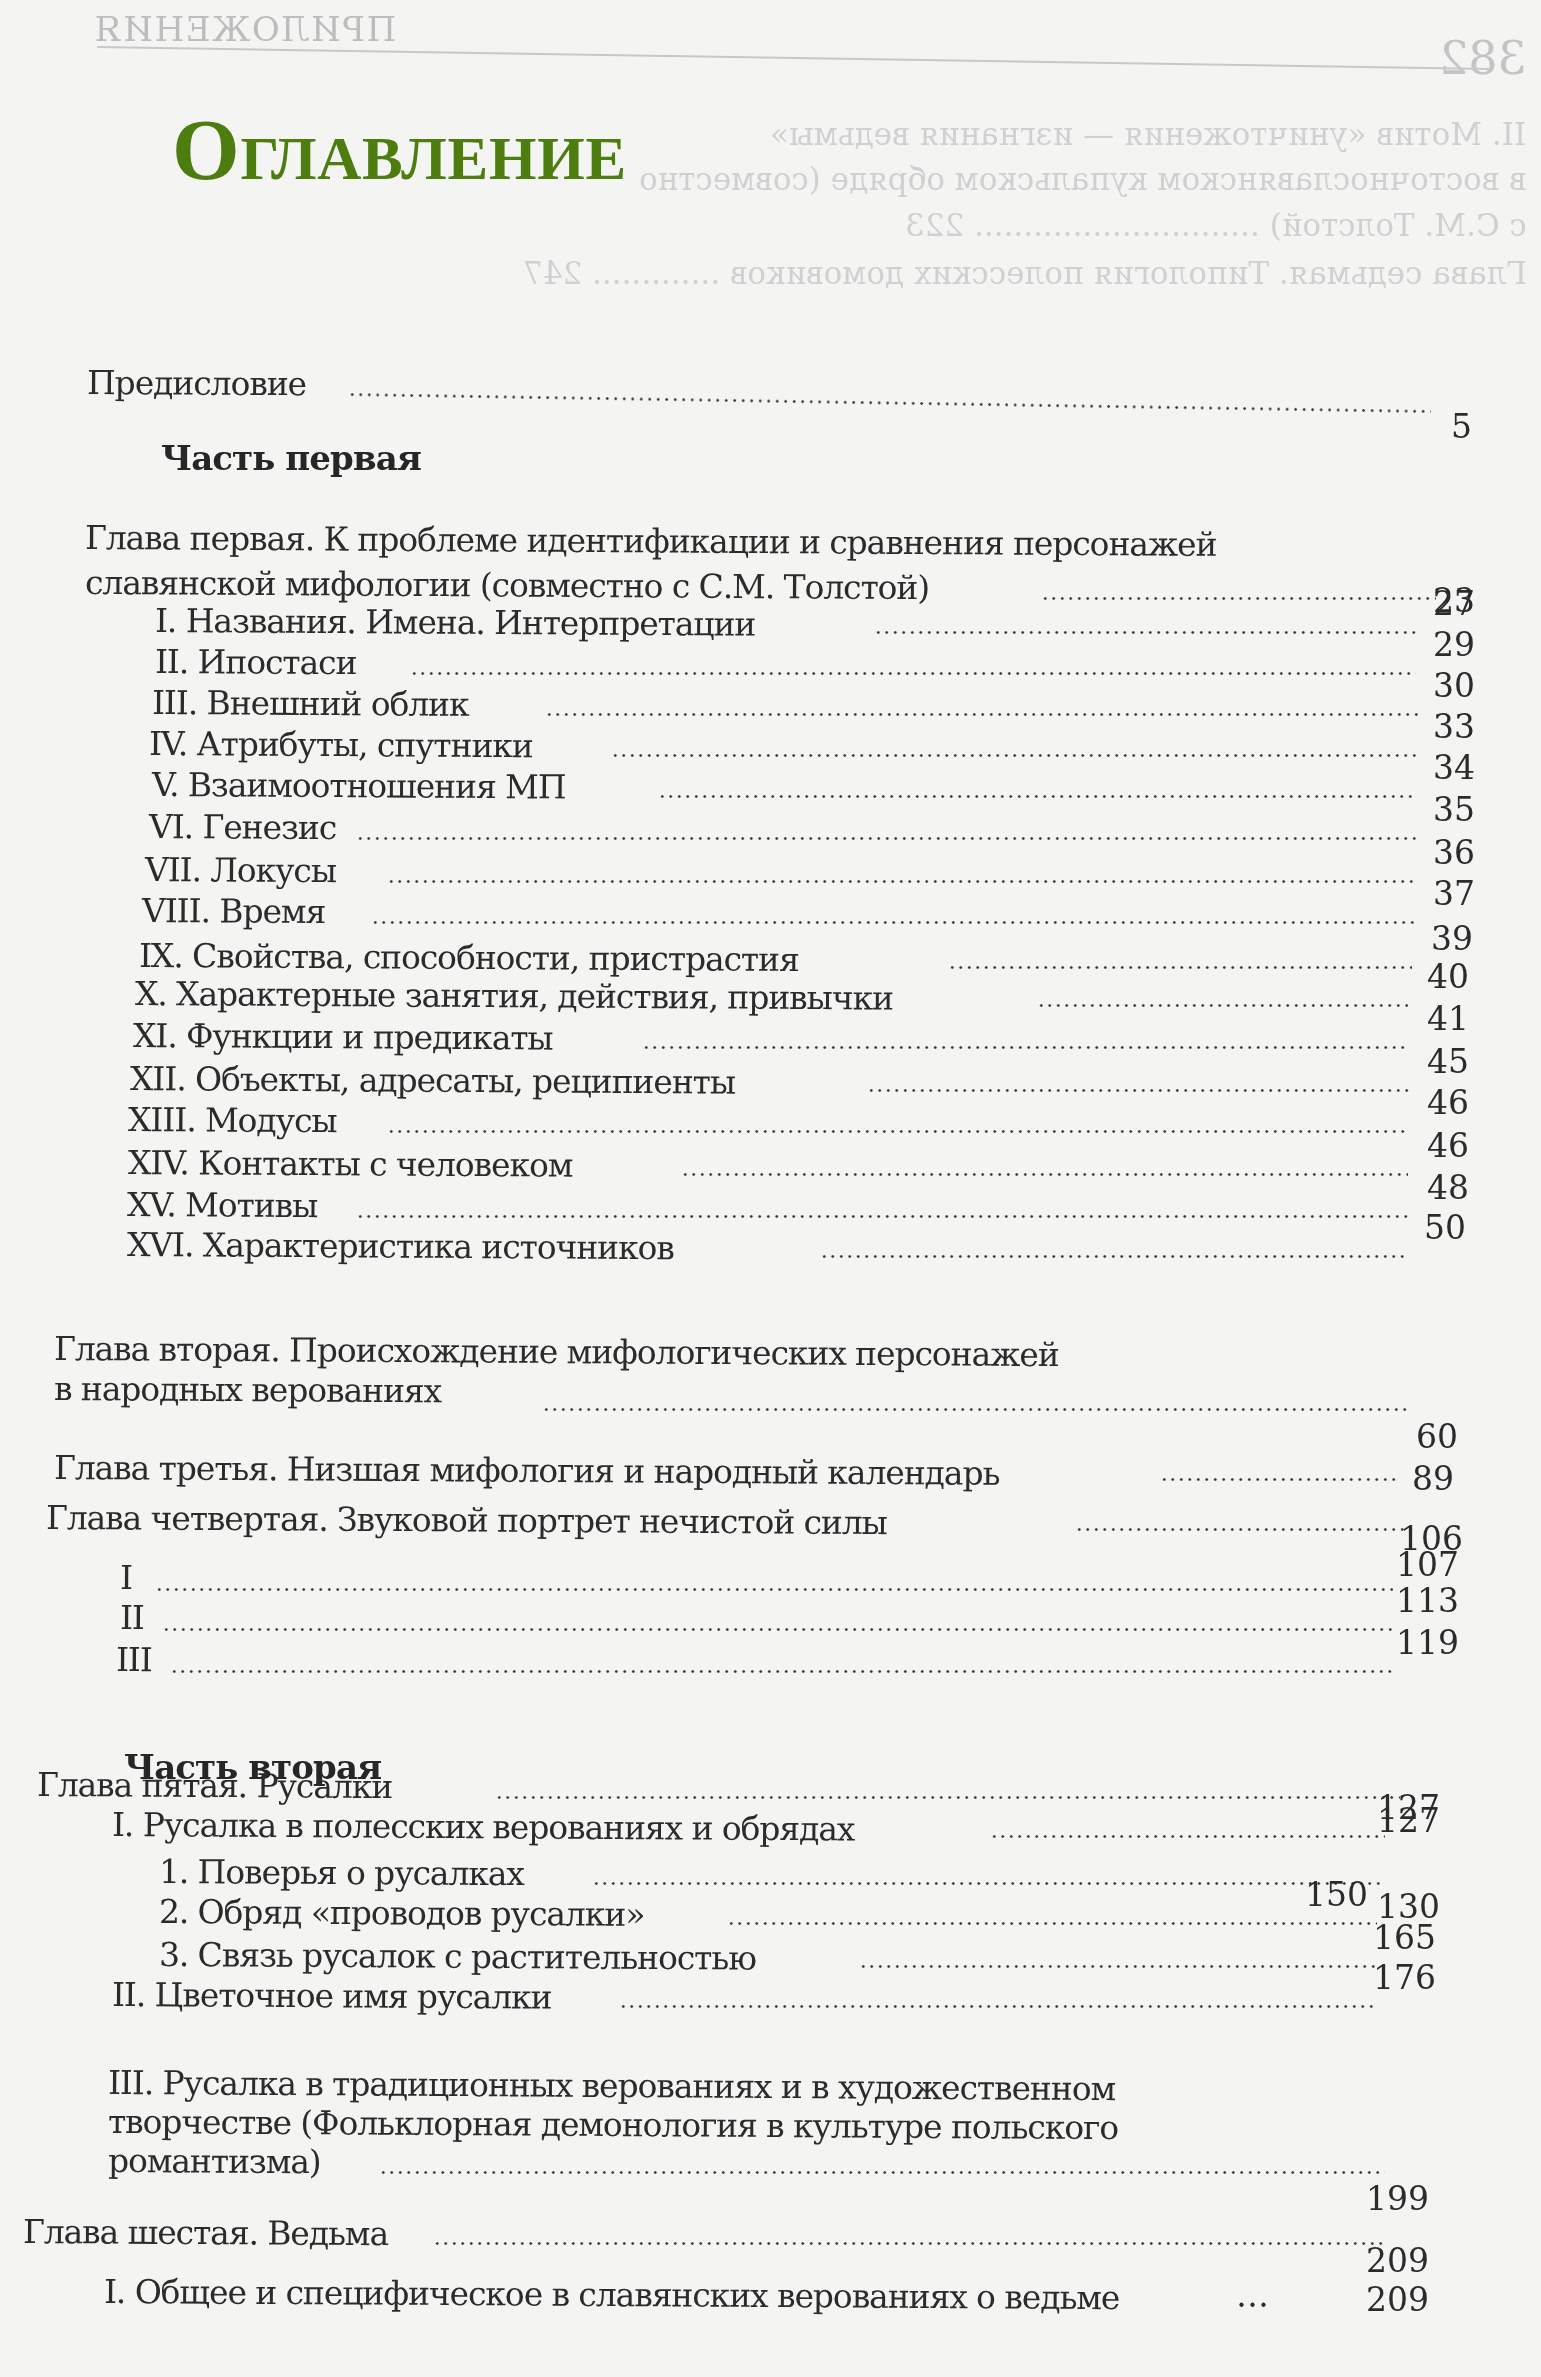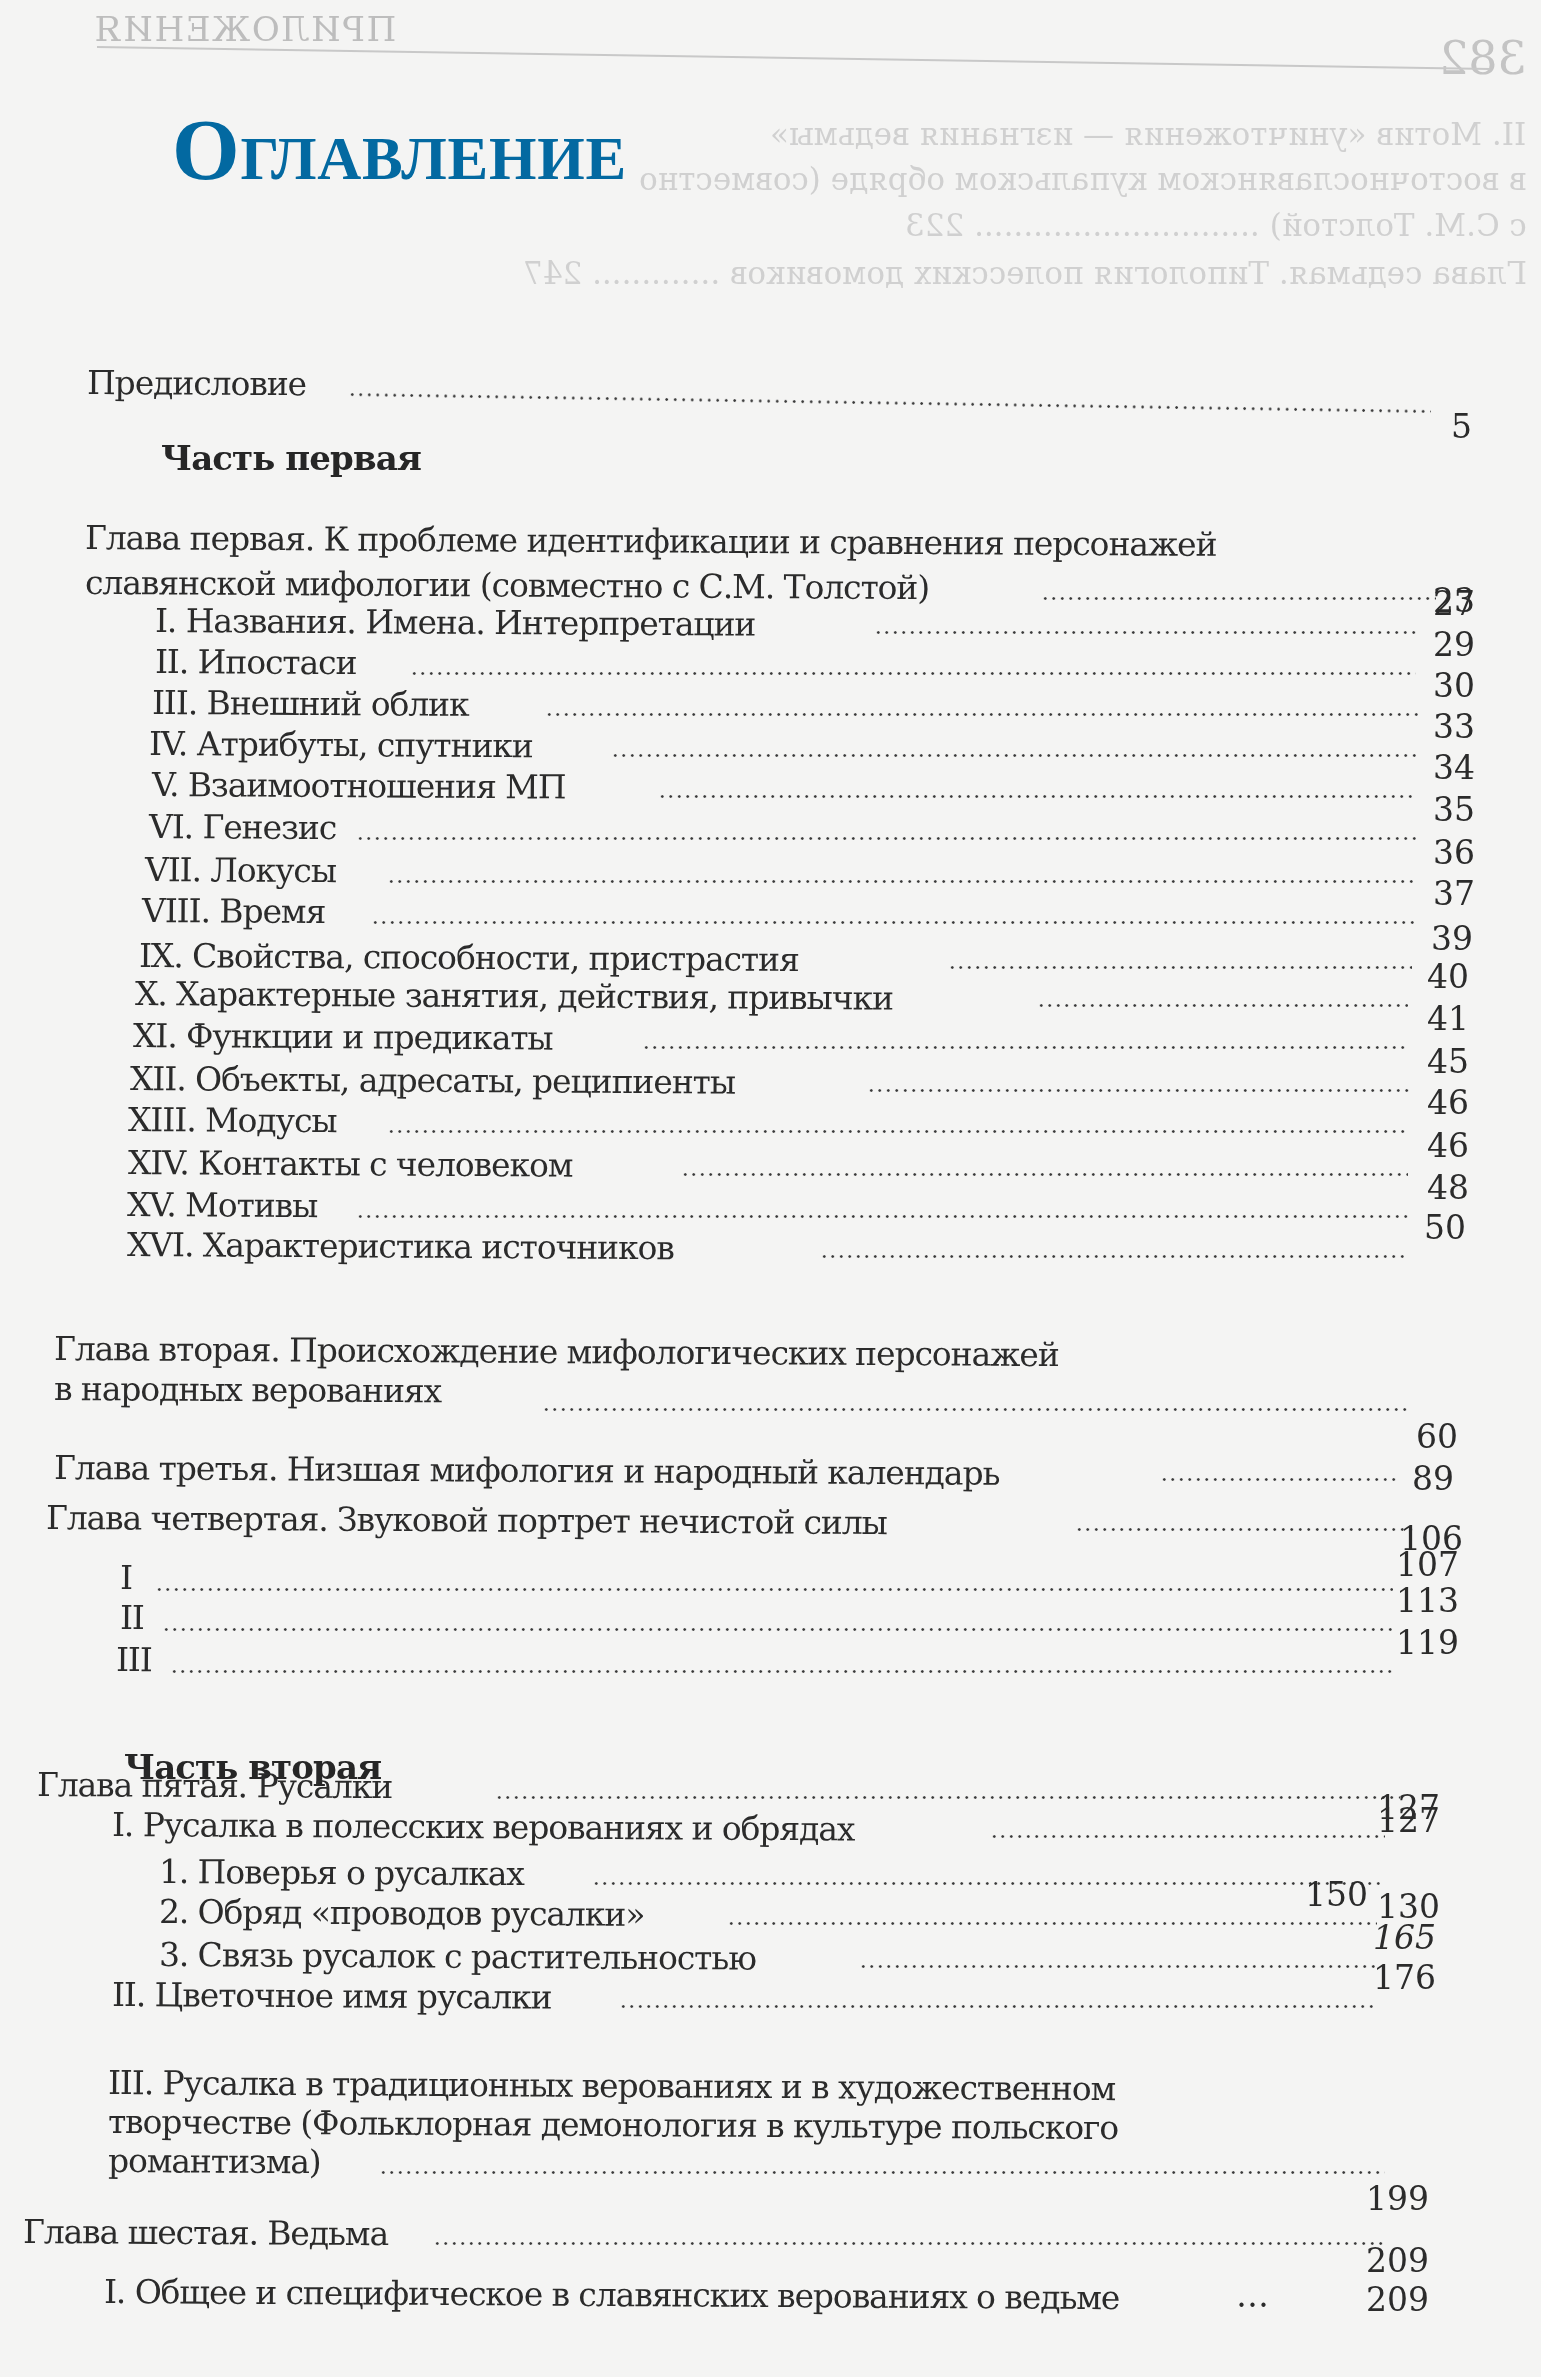--- a/index.html
+++ b/index.html
@@ -15,21 +15,21 @@
   .bleed { position: absolute; inset: 0; pointer-events: none; color: #c9c9c9; }
   .bleed .mirror { transform: scaleX(-1); position: absolute; white-space: nowrap; }
   .bleed-header { top: 9.3px; left: 93px; font-size: 34px; letter-spacing: 1.5px; color: #bdbdbd; }
   .bleed-pagenum { top: 31px; right: 15.5px; font-size: 46px; color: #c4c4c4; }
   .bleed-rule { position: absolute; top: 46px; left: 97px; width: 1393px; height: 2.3px; background: #c8c8c8; transform: rotate(0.9deg); transform-origin: left; }
   .bleed-line { font-size: 31px; color: #d0d0d0; }
 
   .title {
     position: absolute; left: 172px; top: 99px;
     font-size: 87px; font-variant: small-caps; letter-spacing: 0.8px;
-    color: #0369a1; font-family: "Liberation Serif", "DejaVu Serif", serif;
+    color: #4d7c0f; font-family: "Liberation Serif", "DejaVu Serif", serif;
   }
   .toc { position: absolute; left: 0; top: 0; width: 1542px; }
   .entry {
     position: absolute; font-size: 33px; line-height: 42px; color: #2b2b2b;
     font-family: "DejaVu Serif", serif; letter-spacing: -1.1px;
     transform: rotate(0.35deg); transform-origin: left;
   }
   .pnum { position: absolute; font-size: 33px; line-height: 42px; color: #2b2b2b; font-family: "DejaVu Serif", serif; }
   .leader {
     position: absolute; height: 3.1px;
@@ -155,21 +155,21 @@
         <div class="leader" style="left: 990px; top: 1835px; width: 395px;"></div>
         <div class="pnum" style="left: 1377px; top: 1787px;">127</div>
         <div class="entry" style="left: 159px; top: 1851px;">1. Поверья о русалках</div>
         <div class="leader" style="left: 592px; top: 1882px; width: 789px;"></div>
         <div class="pnum" style="left: 1377px; top: 1886px;">130</div>
         <div class="entry" style="left: 159px; top: 1891px;">2. Обряд «проводов русалки»</div>
         <div class="leader" style="left: 727px; top: 1922px; width: 650px;"></div>
         <div class="pnum" style="left: 1305px; top: 1874px;">150</div>
         <div class="entry" style="left: 159px; top: 1934px;">3. Связь русалок с растительностью</div>
         <div class="leader" style="left: 859px; top: 1965px; width: 518px;"></div>
-        <div class="pnum" style="left: 1373px; top: 1917px; font-style: italic;">165</div>
+        <div class="pnum" style="left: 1373px; top: 1917px;">165</div>
         <div class="entry" style="left: 112px; top: 1974px;">II. Цветочное имя русалки</div>
         <div class="leader" style="left: 619px; top: 2005px; width: 758px;"></div>
         <div class="pnum" style="left: 1373px; top: 1957px;">176</div>
       </div>
 
     <div class="entry" style="left:108px; top:2062px;">III. Русалка в традиционных верованиях и в художественном</div>
     <div class="entry" style="left:108px; top:2101px;">творчестве (Фольклорная демонология в культуре польского</div>
     <div class="entry" style="left:108px; top:2140px;">романтизма)</div>
     <div class="leader" style="left:379px; top:2171px; width:1006px;"></div>
     <div class="pnum" style="left:1366px; top:2178px;">199</div>

